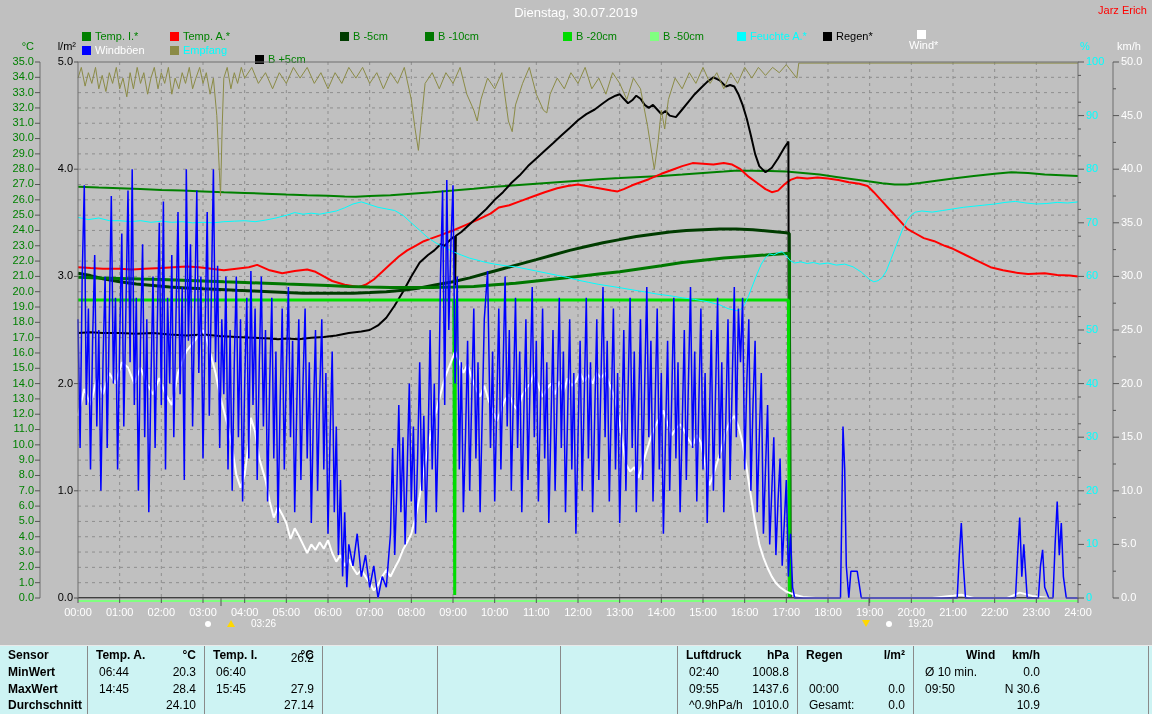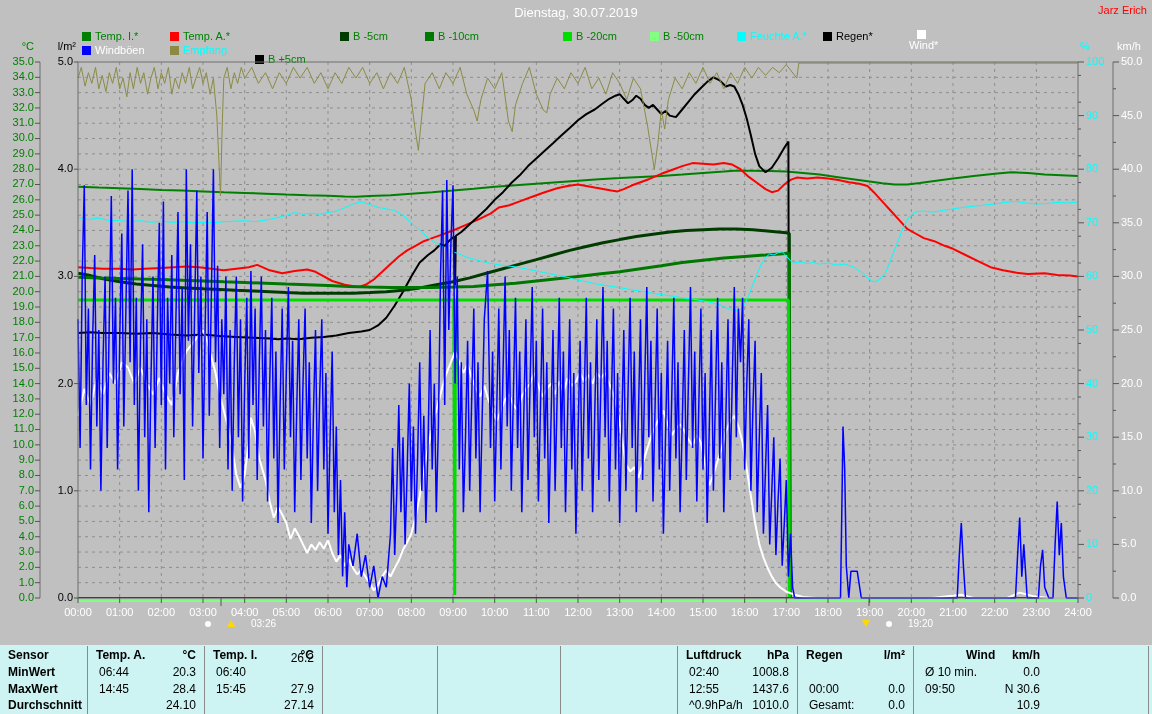--- a/index.html
+++ b/index.html
@@ -403,21 +403,21 @@
     <div class="tcell bold" style="top: 2px; left: 0px; width: 314px; text-align: right;">°C</div>
     <div class="tcell" style="top: 19px; left: 216px;">06:40</div>
     <div class="tcell" style="top: 5px; left: 0px; width: 314px; text-align: right;">26.2</div>
     <div class="tcell" style="top: 36px; left: 216px;">15:45</div>
     <div class="tcell" style="top: 36px; left: 0px; width: 314px; text-align: right;">27.9</div>
     <div class="tcell" style="top: 52px; left: 0px; width: 314px; text-align: right;">27.14</div>
     <div class="tcell bold" style="top: 2px; left: 686px;">Luftdruck</div>
     <div class="tcell bold" style="top: 2px; left: 0px; width: 789px; text-align: right;">hPa</div>
     <div class="tcell" style="top: 19px; left: 689px;">02:40</div>
     <div class="tcell" style="top: 19px; left: 0px; width: 789px; text-align: right;">1008.8</div>
-    <div class="tcell" style="top: 36px; left: 689px;">12:55</div>
+    <div class="tcell" style="top: 36px; left: 689px;">09:55</div>
     <div class="tcell" style="top: 36px; left: 0px; width: 789px; text-align: right;">1437.6</div>
     <div class="tcell" style="top: 52px; left: 689px;">^0.9hPa/h</div>
     <div class="tcell" style="top: 52px; left: 0px; width: 789px; text-align: right;">1010.0</div>
     <div class="tcell bold" style="top: 2px; left: 806px;">Regen</div>
     <div class="tcell bold" style="top: 2px; left: 0px; width: 905px; text-align: right;">l/m²</div>
     <div class="tcell" style="top: 36px; left: 809px;">00:00</div>
     <div class="tcell" style="top: 36px; left: 0px; width: 905px; text-align: right;">0.0</div>
     <div class="tcell" style="top: 52px; left: 809px;">Gesamt:</div>
     <div class="tcell" style="top: 52px; left: 0px; width: 905px; text-align: right;">0.0</div>
     <div class="tcell bold" style="top: 2px; left: 922px; margin-left: 44px;">Wind</div>

